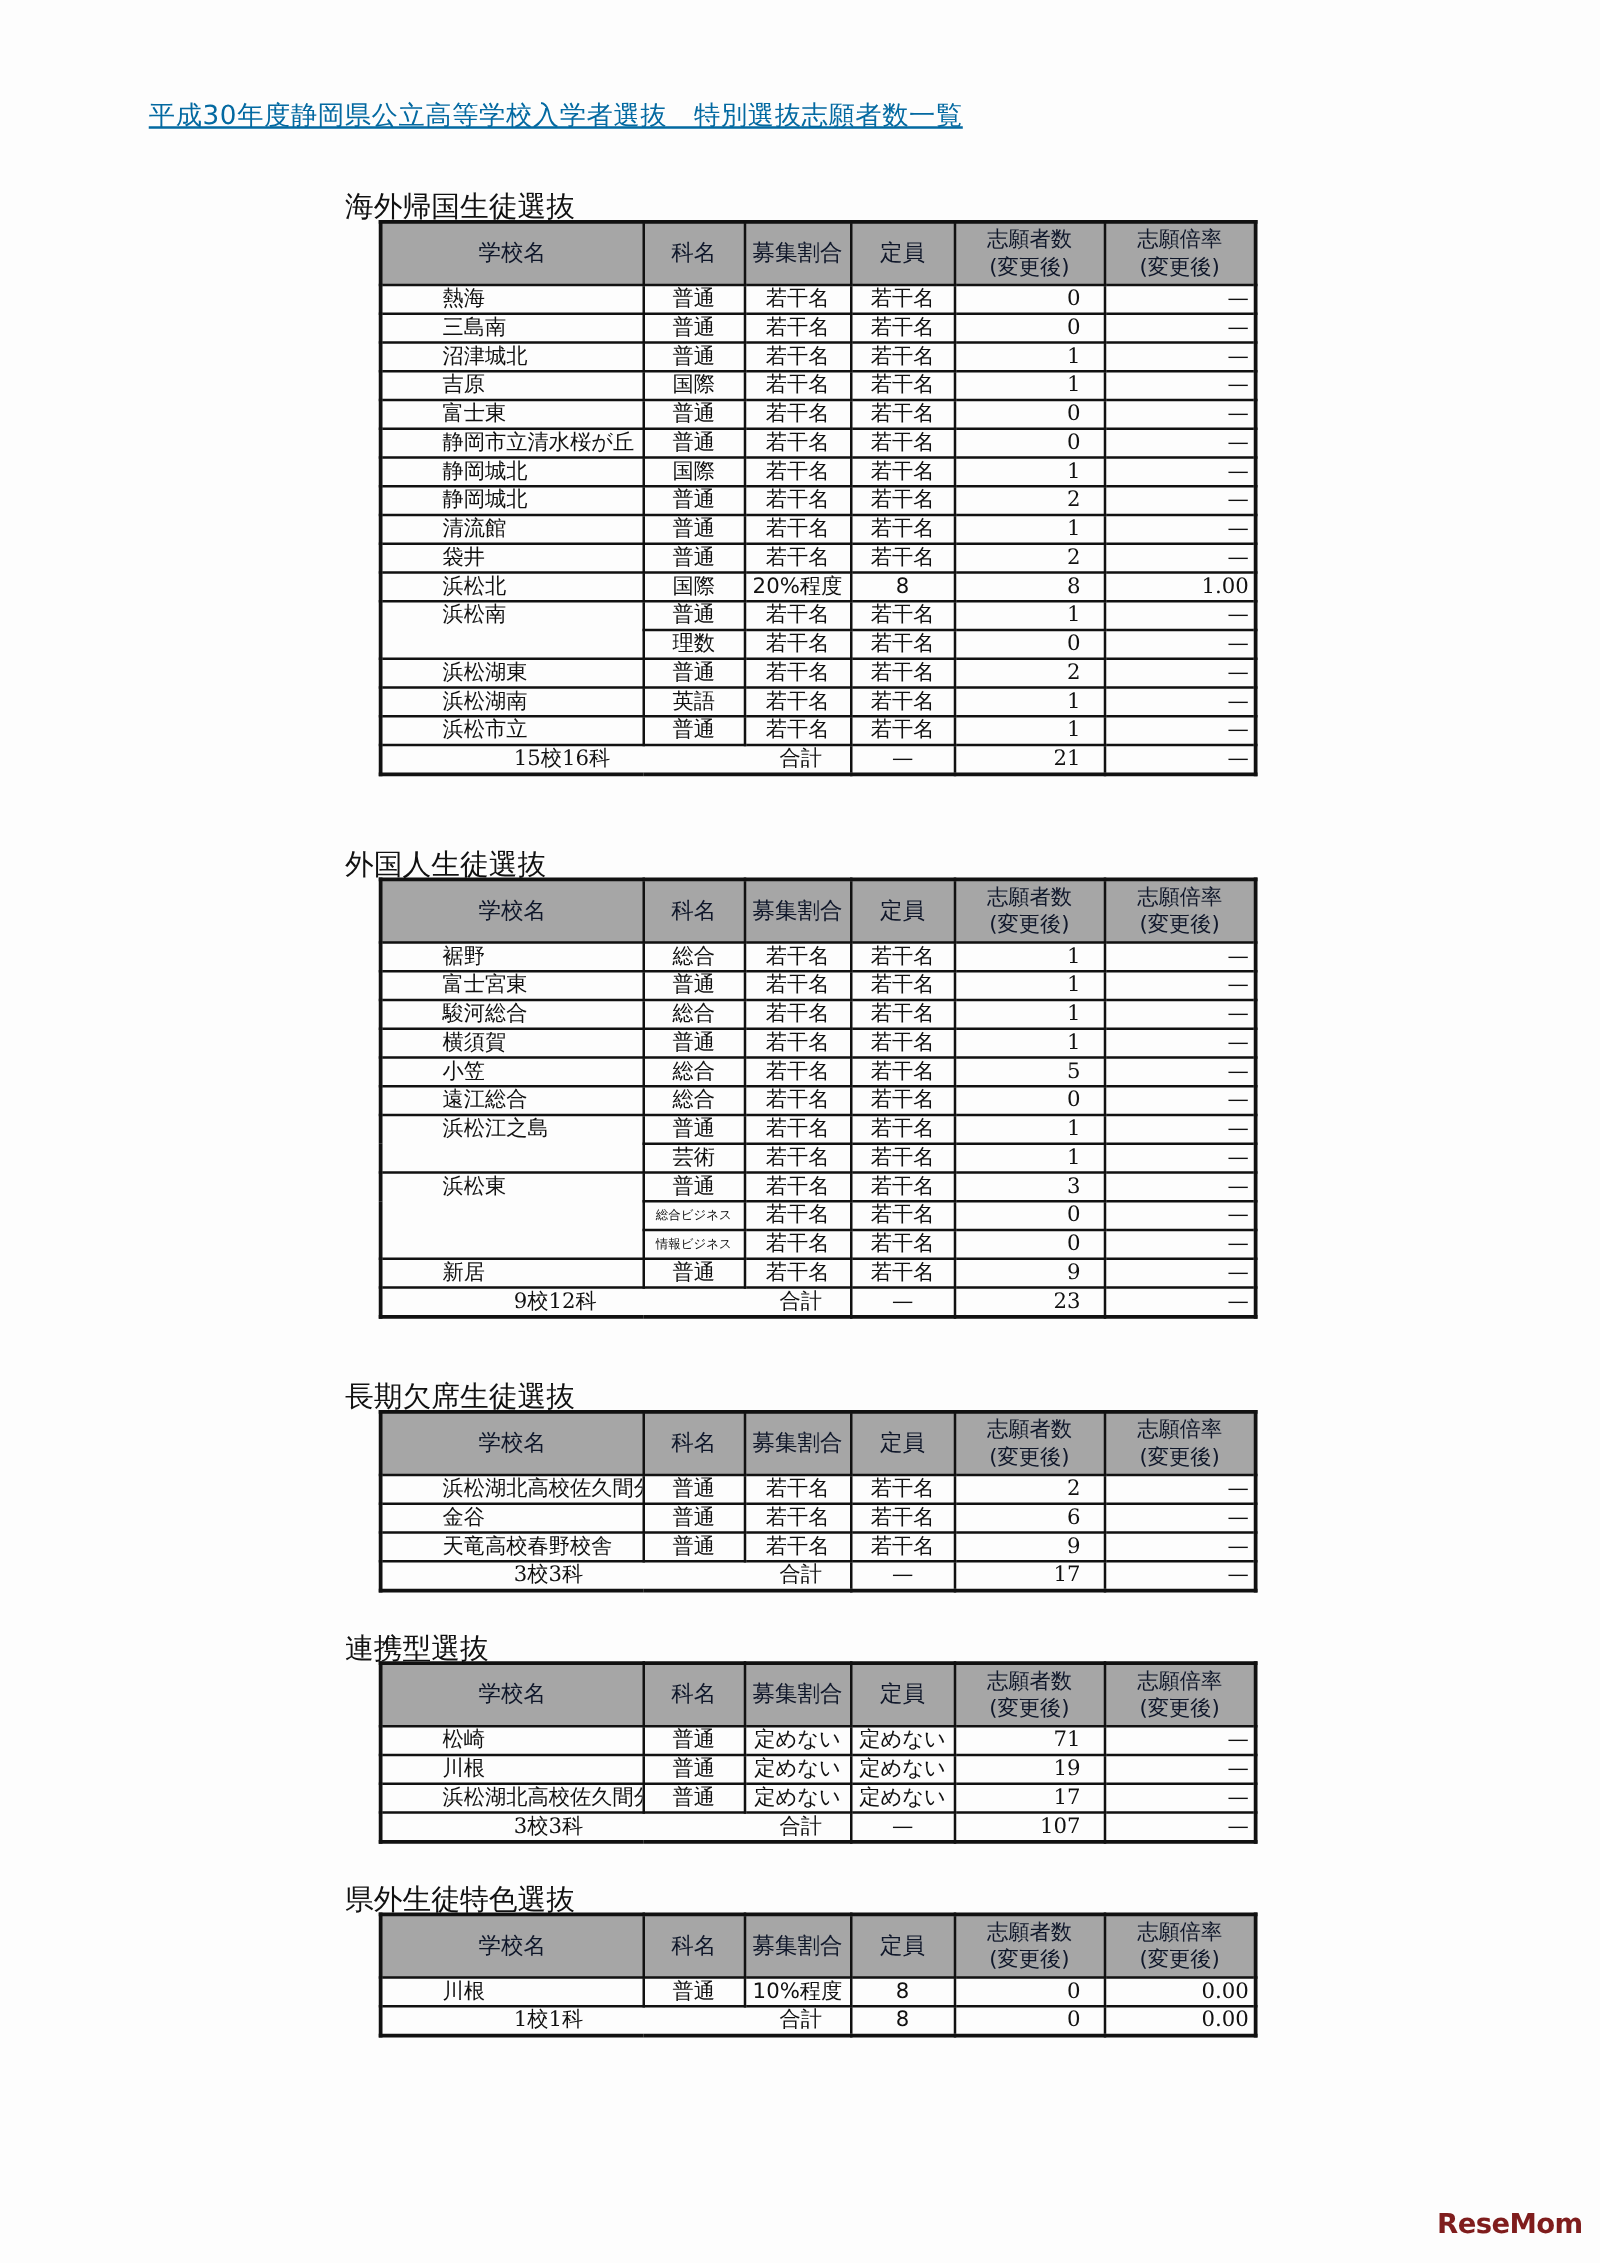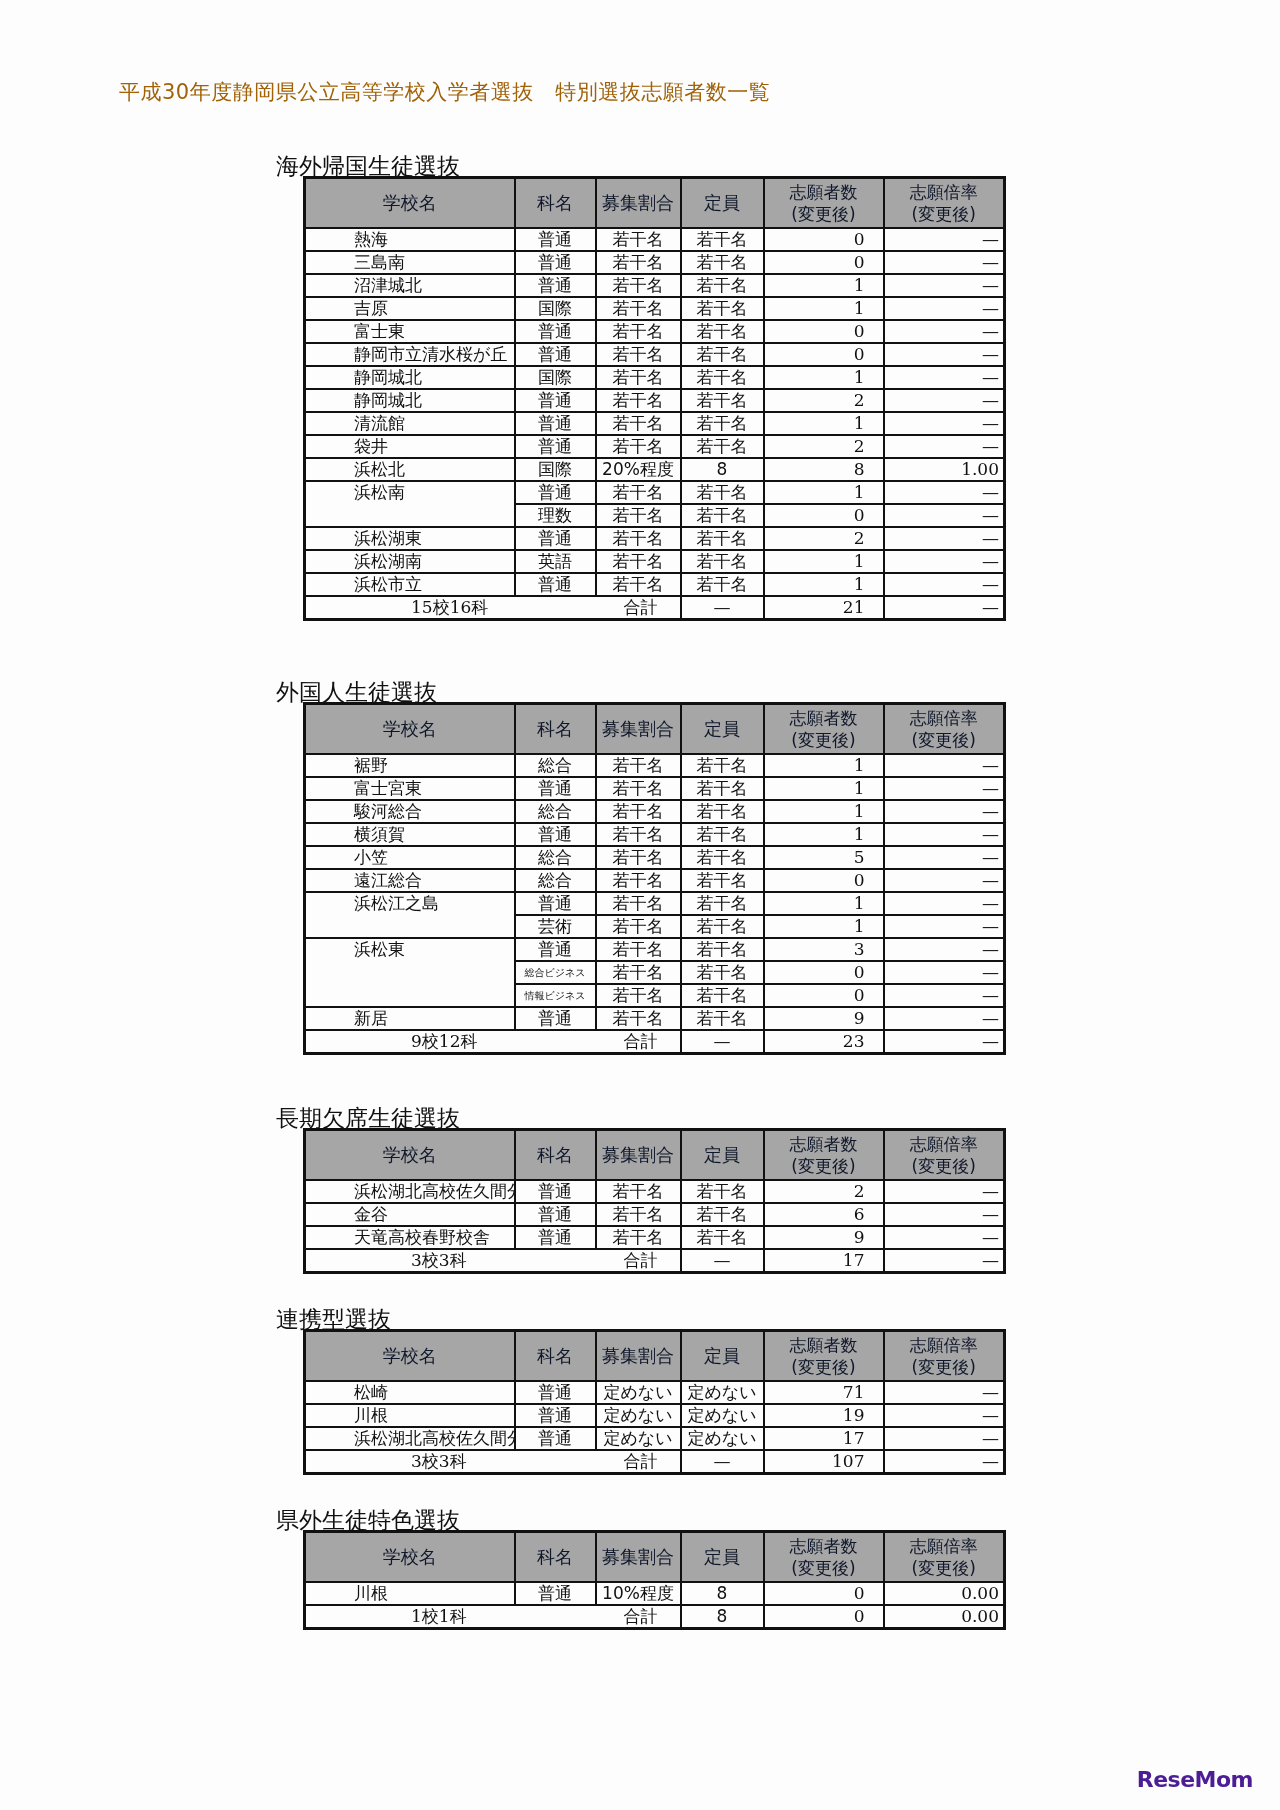--- a/index.html
+++ b/index.html
@@ -1,38 +1,38 @@
 <!DOCTYPE html>
 <html><head>
 <meta charset="utf-8">
 <style>
   html, body { margin:0; padding:0; }
   body { width:1280px; height:1810px; background:#fdfdfd; position:relative; overflow:hidden;
          font-family:"DejaVu Serif","Liberation Serif",serif; color:#111; }
   .doc-title { position:absolute; left:119px; top:78px; font-family:"DejaVu Sans","Liberation Sans",sans-serif;
-               font-size:21px; letter-spacing:0.5px; color:#a16207; }
+               font-size:21px; letter-spacing:0.5px; color:#0369a1;text-decoration:underline; }
   .section { position:absolute; left:276px; }
   .section-title { font-family:"DejaVu Sans","Liberation Sans",sans-serif; font-size:23px; height:24px; line-height:24px; margin-bottom:-2px; }
   table { border-collapse:collapse; margin-left:27px; table-layout:fixed; width:700px; border:3px solid #111; }
   col.c1{width:210px} col.c2{width:81px} col.c3{width:85px} col.c4{width:83px} col.c5{width:120px} col.c6{width:121px}
   th { background:#a6a6a6; font-weight:normal; font-size:18px; height:48px; border:2px solid #111; padding:0;
        font-family:"DejaVu Sans","Liberation Sans",sans-serif; color:#0f172a; line-height:22px; }
   th.two { font-size:17px; }
   td { border:2px solid #111; height:21px; padding:0 4px; font-size:17px; line-height:21px; white-space:nowrap; overflow:hidden; }
   td.name { text-align:left; vertical-align:top; font-family:"DejaVu Sans","Liberation Sans",sans-serif;padding-left:48px; }
   td.ctr { text-align:center; font-family:"DejaVu Sans","Liberation Sans",sans-serif; }
   td.num { text-align:right; padding-right:18px; }
   td.rate { text-align:right; padding-right:4px; }
   td.small { font-size:10px; padding:0 1px; text-align:center; font-family:"DejaVu Sans","Liberation Sans",sans-serif; }
   td.total-label { position:relative; font-family:"DejaVu Serif","Liberation Serif",serif; }
   td.total-label .tl-count { position:absolute; left:105px; top:0; }
   td.total-label .tl-sum { position:absolute; right:22px; top:0; font-family:"DejaVu Sans","Liberation Sans",sans-serif; }
   td.dash { text-align:center; }
-  .watermark { position:absolute; right:27px; bottom:18px; font-family:"DejaVu Sans","Liberation Sans",sans-serif;
-               font-weight:bold; font-size:22px; color:#4c1d95; letter-spacing:-0.5px; }
+  .watermark { position:absolute; right:14px; bottom:18px; font-family:"DejaVu Sans","Liberation Sans",sans-serif;
+               font-weight:bold; font-size:22px; color:#7f1d1d; letter-spacing:-0.5px; }
 </style>
 </head>
 <body>
 
 <div class="doc-title">平成30年度静岡県公立高等学校入学者選抜　特別選抜志願者数一覧</div>
 
 <div class="section" style="top:154px">
   <div class="section-title">海外帰国生徒選抜</div>
   <table>
     <colgroup>

